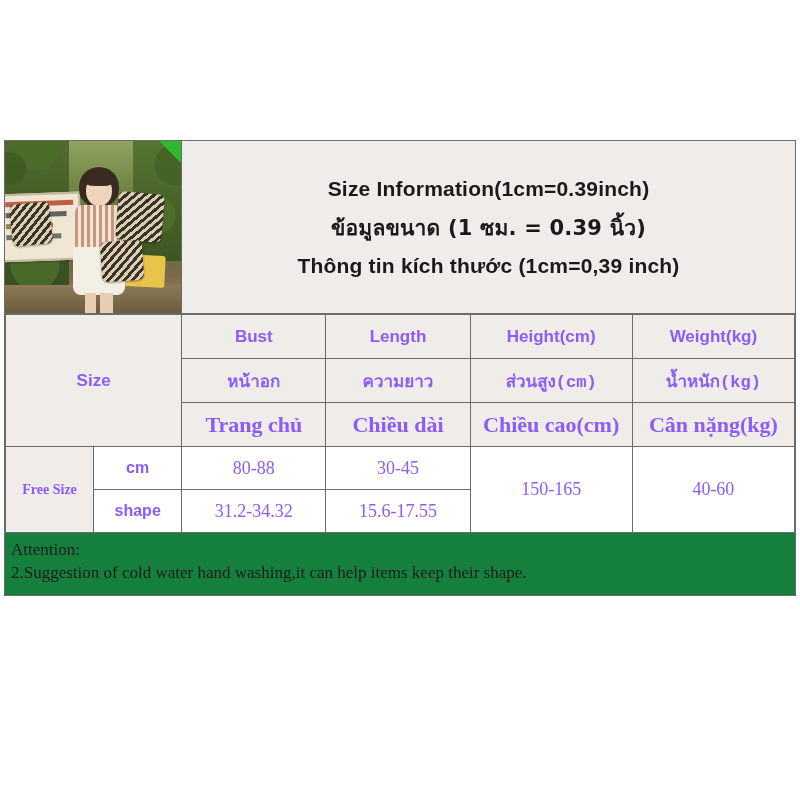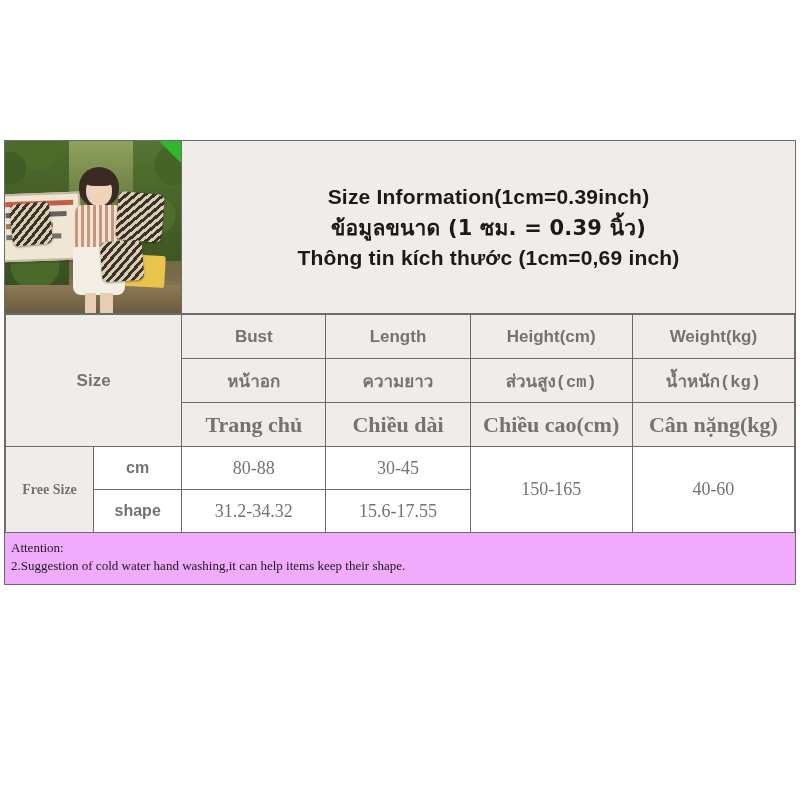--- a/index.html
+++ b/index.html
@@ -173,21 +173,21 @@
     border-left: 22px solid transparent;
     border-top: 22px solid #2eb82e;
   }
 
   .header-title {
     flex: 1;
     display: flex;
     flex-direction: column;
     align-items: center;
     justify-content: center;
-    gap: 2px;
+    gap: 10px;
     background: #f0ece9;
     padding: 0 10px;
   }
   .header-title .t-line {
     font-weight: bold;
     color: #1a1a1a;
     text-align: center;
     letter-spacing: .2px;
   }
   .t-en { font-size: 21px; }
@@ -197,21 +197,21 @@
   
   table.size-table {
     width: 100%;
     border-collapse: collapse;
     table-layout: fixed;
   }
   table.size-table td {
     border: 1px solid #6b6b6b;
     text-align: center;
     vertical-align: middle;
-    color: #737373;
+    color: #8b5cf6;
     padding: 4px 2px;
   }
 
   .col-size   { width: 88px; }
   .col-unit   { width: 88px; }
   .col-bust   { width: 144px; }
   .col-length { width: 144px; }
   .col-height { width: 162px; }
   .col-weight { width: 162px; }
 
@@ -244,23 +244,23 @@
   .val-cell {
     background: #ffffff;
     font-size: 18px;
     font-family: "Liberation Serif", serif;
     height: 34px;
   }
 
   
   .attention {
     padding: 6px 6px 10px 6px;
-    background: #f0abfc;
+    background: #15803d;
     font-family: "Liberation Serif", serif;
-    font-size: 13px;
+    font-size: 17px;
     color: #1a1a1a;
     line-height: 1.35;
   }
   .attention .note { margin: 0; }
 </style>
 </head>
 <body>
 
 <div id="page">
 
@@ -290,21 +290,21 @@
           <div class="model-legs"></div>
         </div>
         <div class="bag b2"></div>
         <div class="bag b3"></div>
         <div class="photo-flag"></div>
       </div>
 
       <div class="header-title">
         <div class="t-line t-en">Size Information(1cm=0.39inch)</div>
         <div class="t-line t-th">ข้อมูลขนาด (1 ซม. = 0.39 นิ้ว)</div>
-        <div class="t-line t-vi">Thông tin kích thước (1cm=0,69 inch)</div>
+        <div class="t-line t-vi">Thông tin kích thước (1cm=0,39 inch)</div>
       </div>
     </div>
 
     <table class="size-table">
       <colgroup>
         <col class="col-size">
         <col class="col-unit">
         <col class="col-bust">
         <col class="col-length">
         <col class="col-height">

